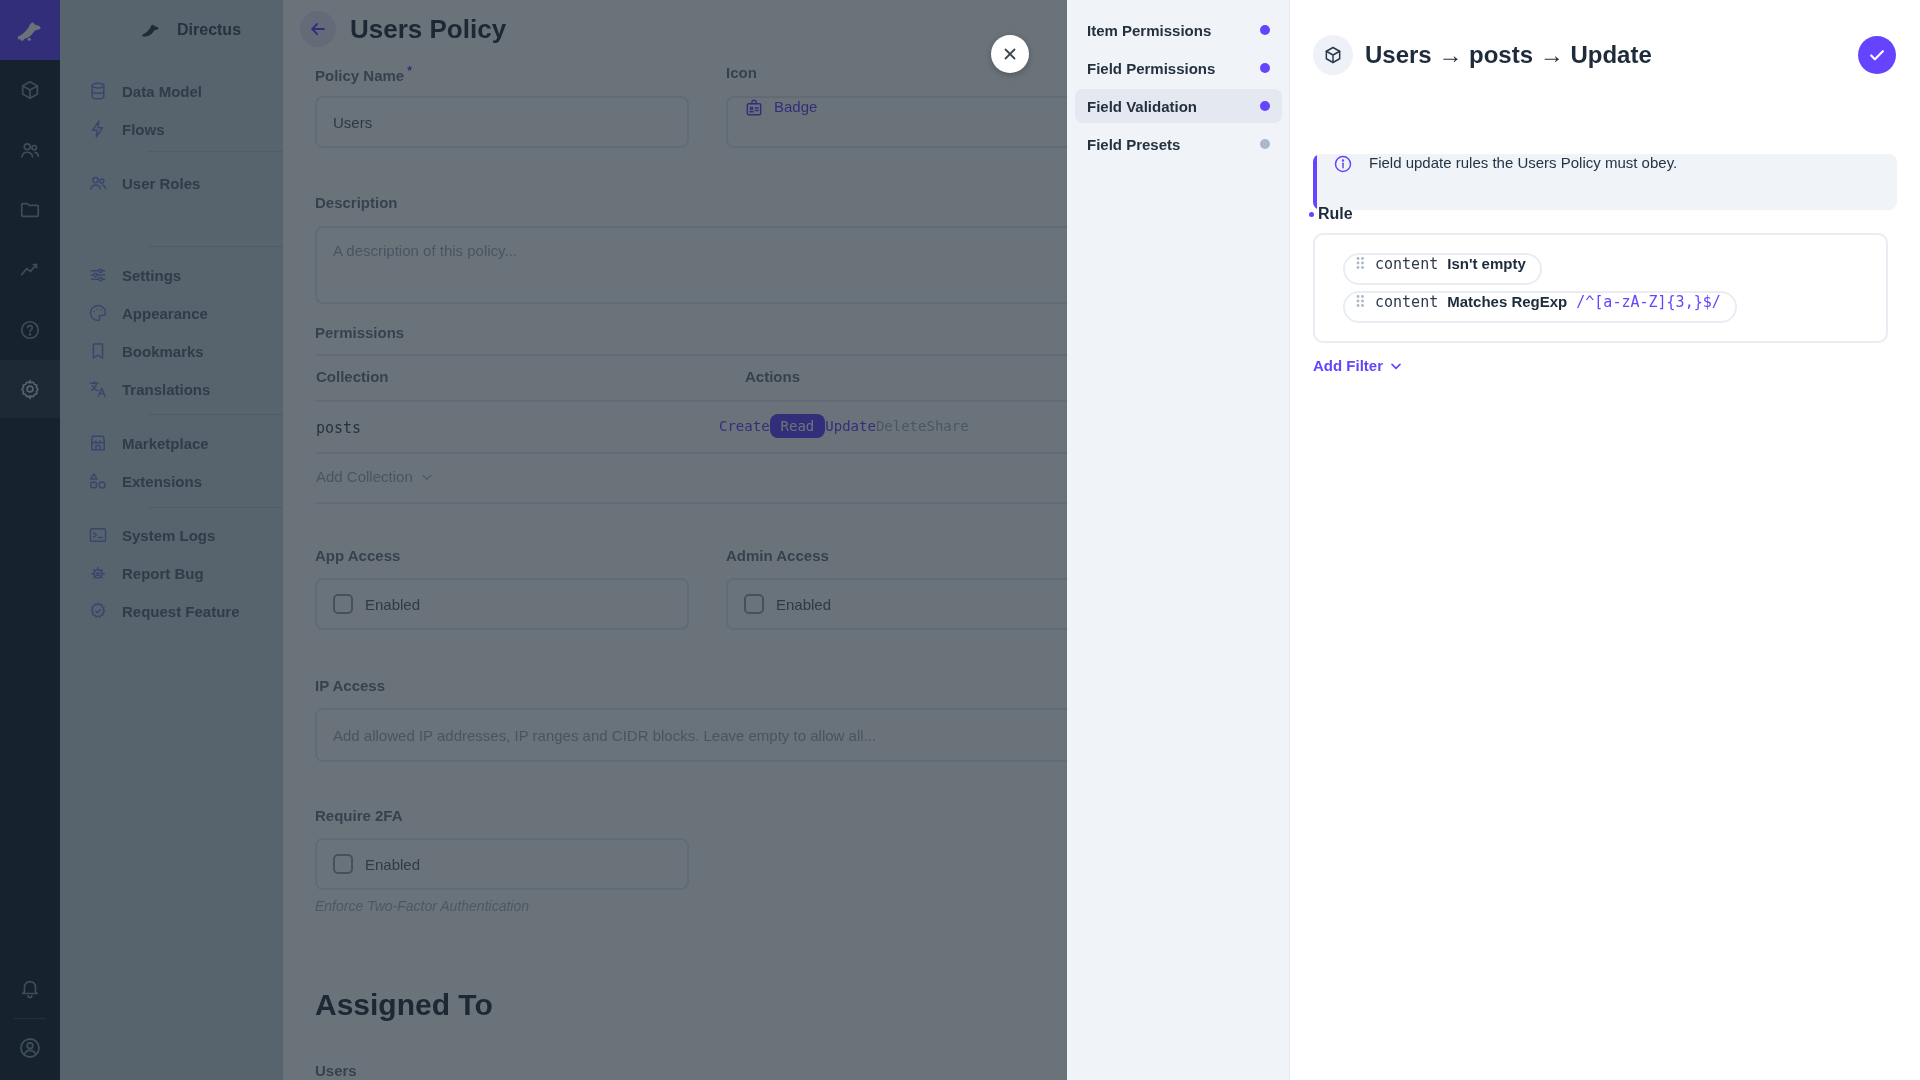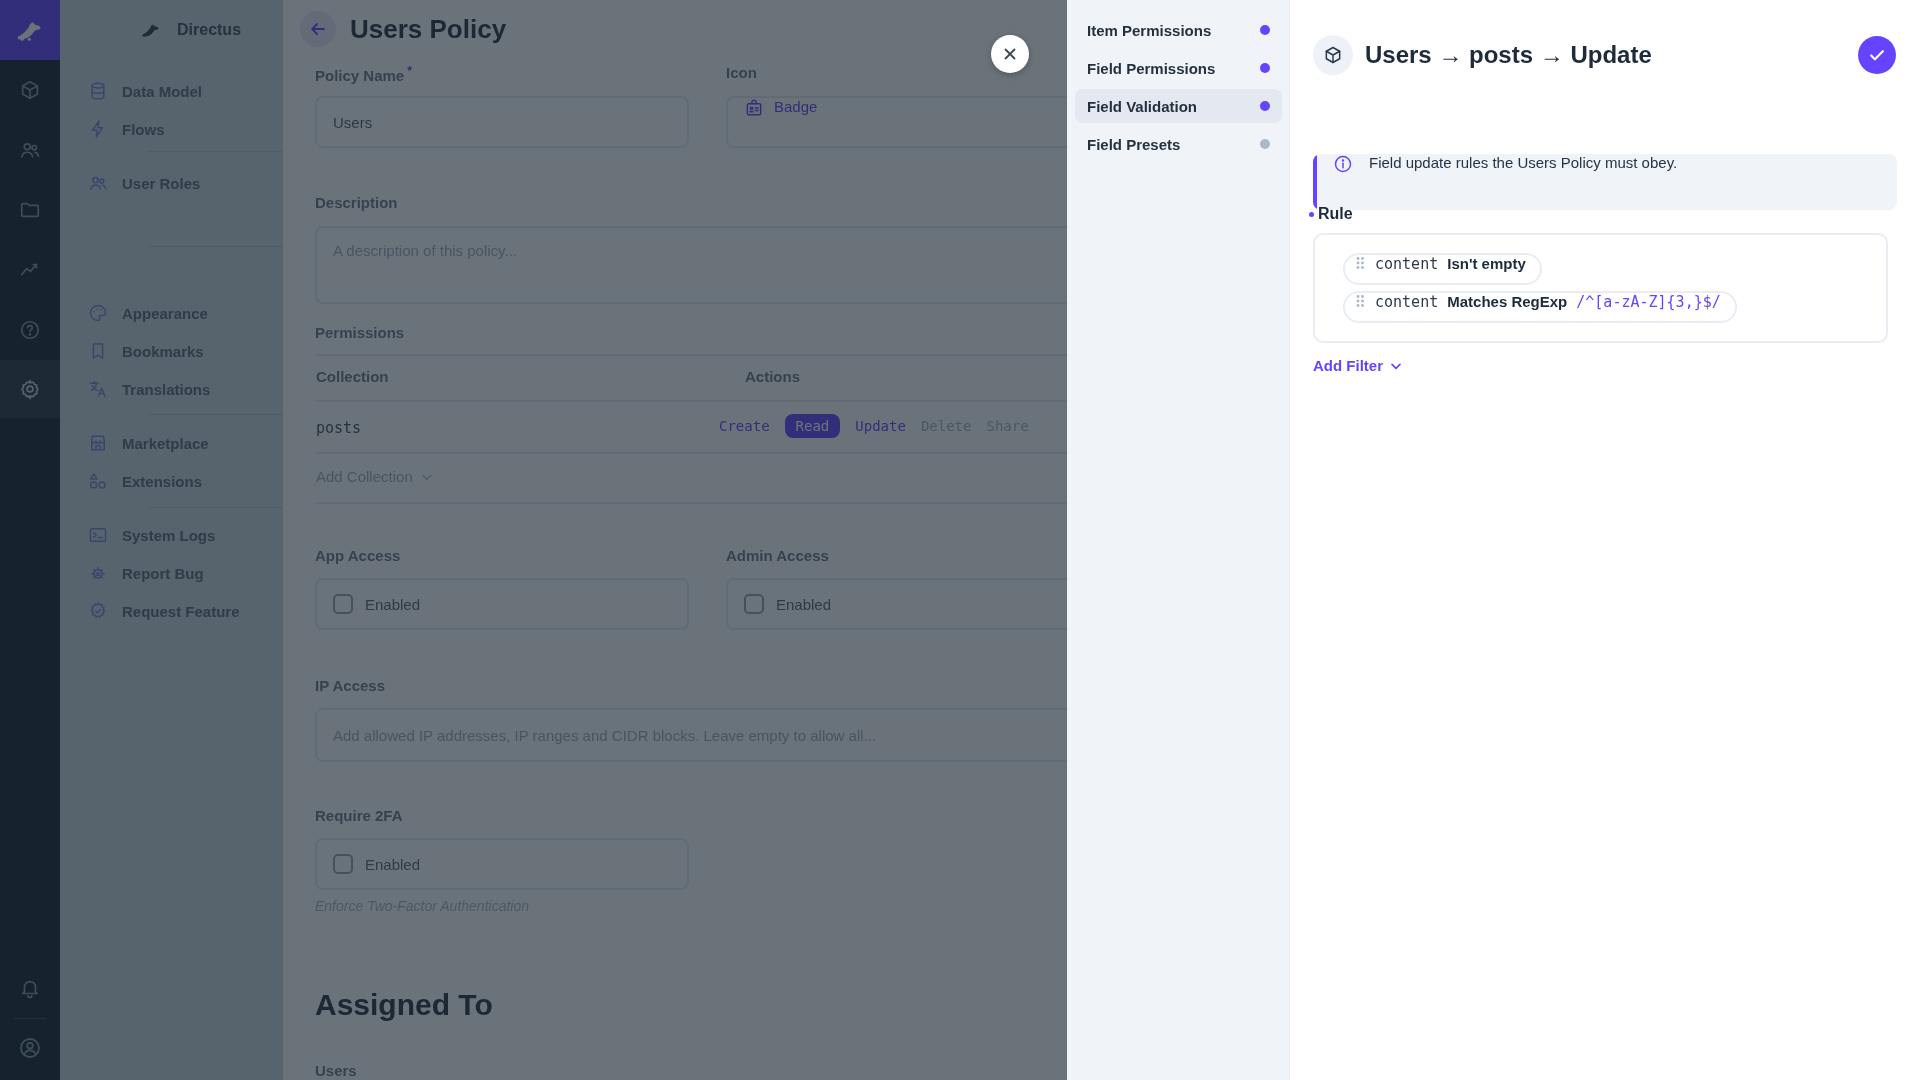--- a/index.html
+++ b/index.html
@@ -182,20 +182,29 @@
     <svg class="ic s-ic" viewBox="0 0 24 24">
       <circle cx="9" cy="8.5" r="3.2"></circle>
         <path d="M3.2 19.5c.5-3 2.9-5 5.8-5s5.3 2 5.8 5"></path>
         <circle cx="16.6" cy="9.5" r="2.4"></circle>
         <path d="M17.5 14.6c2.1.4 3.4 2 3.7 4.4"></path>
     </svg>
     <span class="lbl">User Roles</span>
   </div>
   <div class="abs s-divider" style="top:246px"></div>
 
+  <div class="abs s-item" style="top:256px">
+    <svg class="ic s-ic" viewBox="0 0 24 24">
+      <path d="M4 7h9M17 7h3M4 12h3M11 12h9M4 17h9M17 17h3"></path>
+        <circle cx="15" cy="7" r="2"></circle>
+        <circle cx="9" cy="12" r="2"></circle>
+        <circle cx="15" cy="17" r="2"></circle>
+    </svg>
+    <span class="lbl">Settings</span>
+  </div>
   <div class="abs s-item" style="top:294px">
     <svg class="ic s-ic" viewBox="0 0 24 24">
       <path d="M12 3a9 9 0 100 18c1.4 0 2.1-.8 2.1-1.8 0-1.1-.9-1.6-.9-2.6 0-1 .8-1.6 2-1.6h1.8c2.2 0 4-1.6 4-3.8C21 6.6 16.9 3 12 3z"></path>
       <circle cx="7.5" cy="10.5" r="1" fill="currentColor" stroke="none"></circle>
         <circle cx="11" cy="7.5" r="1" fill="currentColor" stroke="none"></circle>
         <circle cx="15.5" cy="8.5" r="1" fill="currentColor" stroke="none"></circle>
     </svg>
     <span class="lbl">Appearance</span>
   </div>
   <div class="abs s-item" style="top:332px">
@@ -284,21 +293,21 @@
   <div class="abs f-box" style="left:32px;top:226px;width:785px;height:78px">
     <textarea class="f-input" placeholder="A description of this policy..." style=""></textarea>
   </div>
 
   <div class="abs f-label" style="left:32px;top:324px">Permissions</div>
   <div class="abs tbl-line" style="left:32px;top:354px;width:785px"></div>
   <div class="abs tbl-head" style="left:33px;top:368px">Collection</div>
   <div class="abs tbl-head" style="left:462px;top:368px">Actions</div>
   <div class="abs tbl-line" style="left:32px;top:400px;width:785px"></div>
   <div class="abs mono" style="left:33px;top:419px;font-size:15px;color:#46505c">posts</div>
-  <div class="abs" style="left:436px;top:414px;display:flex;align-items:center;gap:15px">
+  <div class="abs" style="left:436px;top:414px;display:flex;align-items:center;">
     <span class="act custom">Create</span>
     <span class="act full">Read</span>
     <span class="act custom">Update</span>
     <span class="act none">Delete</span>
     <span class="act none">Share</span>
   </div>
   <div class="abs tbl-line" style="left:32px;top:452px;width:785px"></div>
   <div class="abs add-collection" style="left:33px;top:468px">
     <span>Add Collection</span>
     <svg class="ic" width="16" height="16" viewBox="0 0 24 24">

